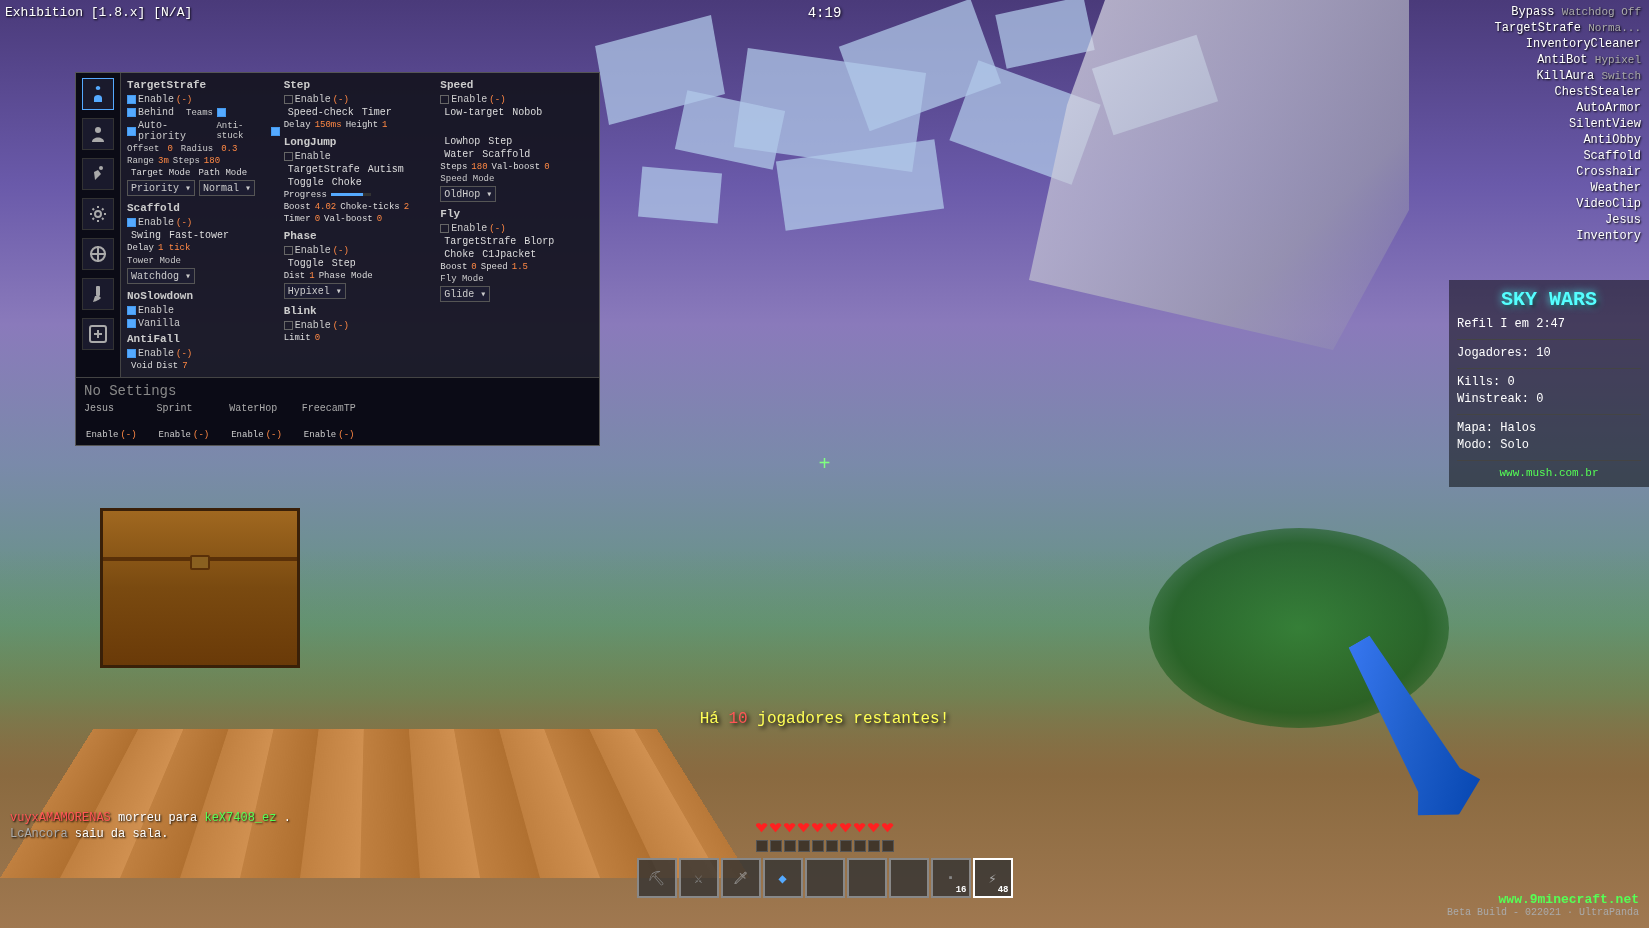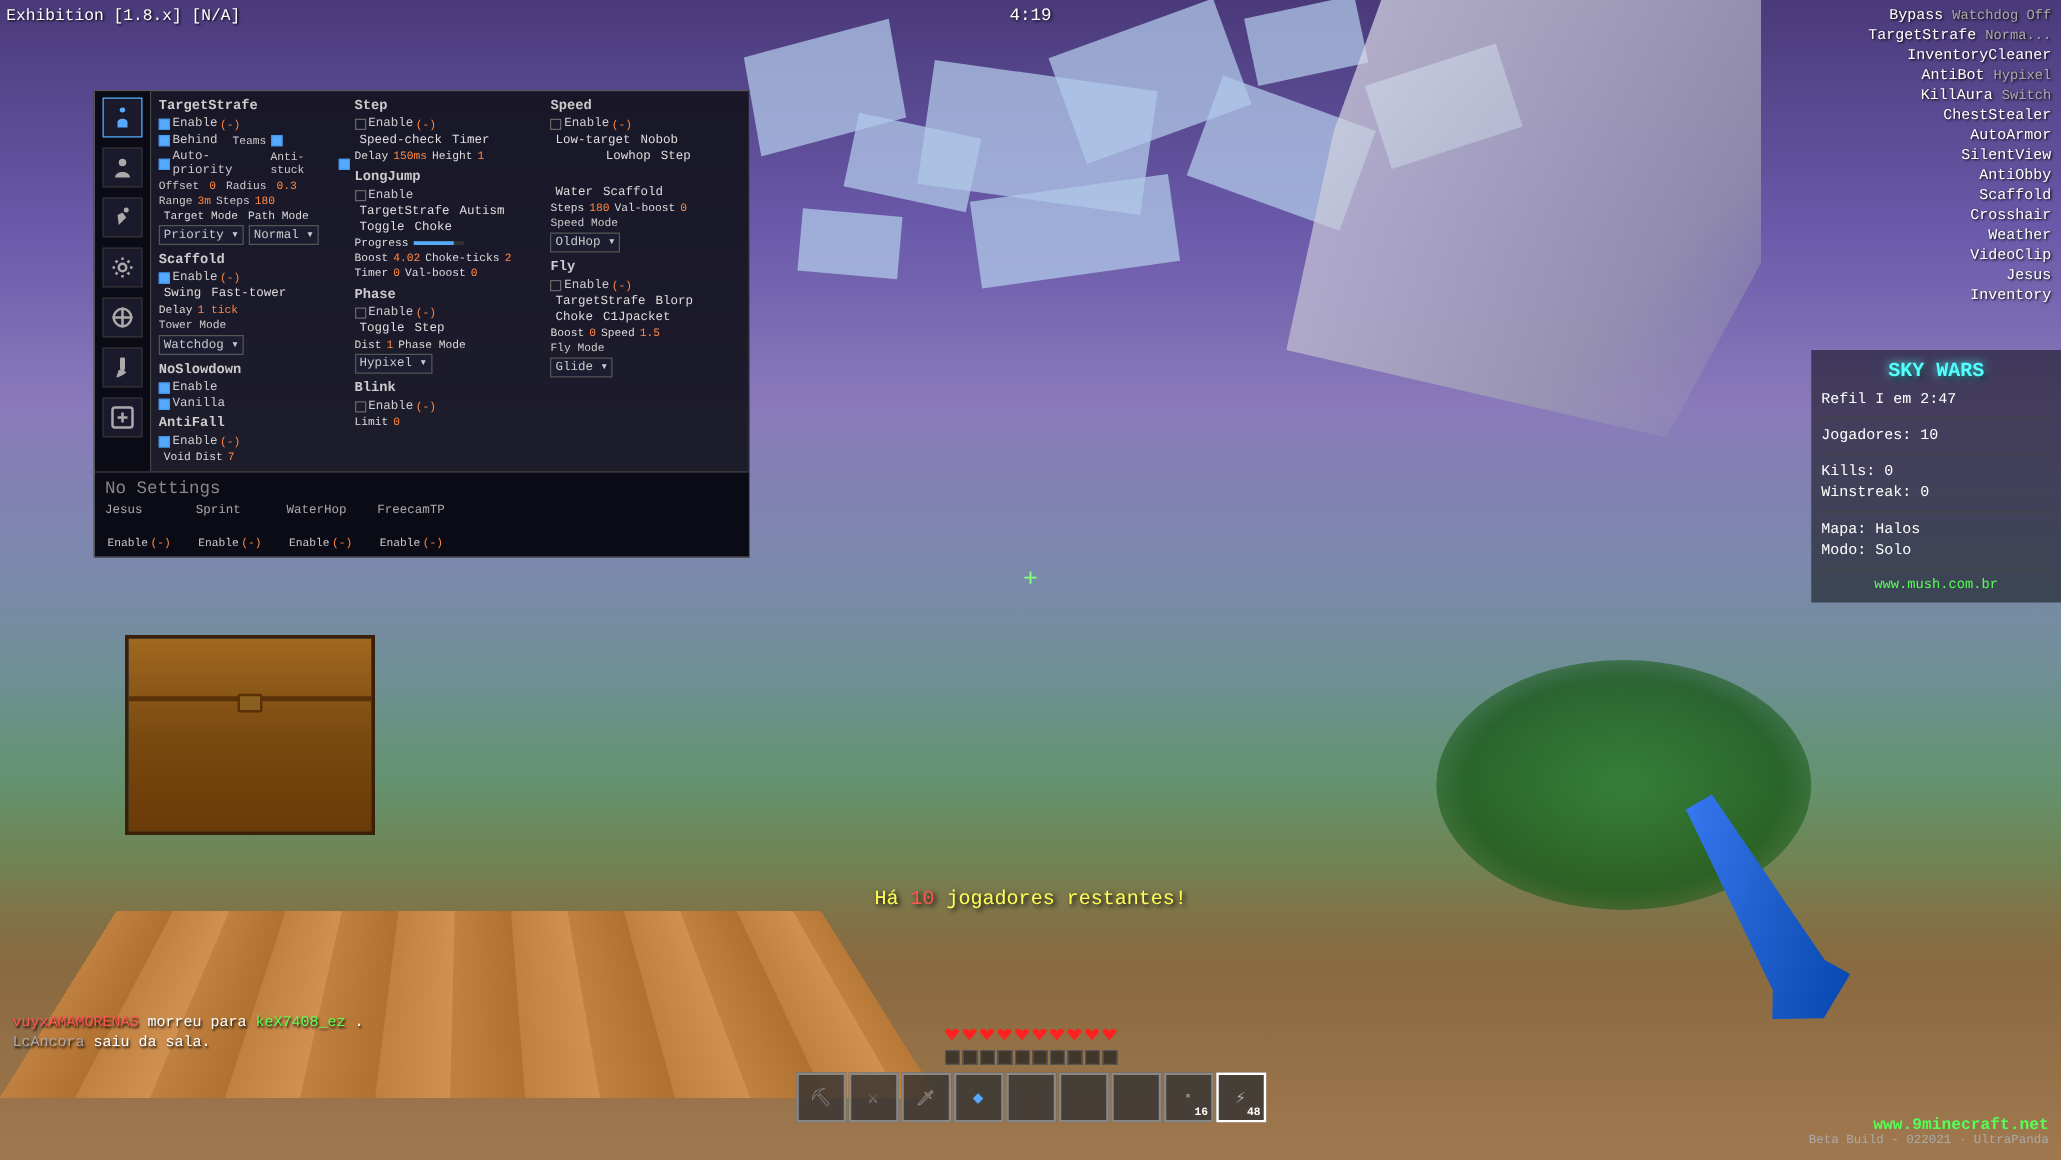--- a/index.html
+++ b/index.html
@@ -191,21 +191,21 @@
 
     #right-hud .hud-line {
       display: flex;
       justify-content: space-between;
       align-items: flex-start;
       margin-bottom: 3px;
     }
 
     #sky-wars-title {
       text-align: center;
-      font-size: 16px;
+      font-size: 20px;
       font-weight: bold;
       color: #55ffff;
       text-shadow: 0 0 8px #55ffff, 2px 2px 4px #000;
       margin-bottom: 6px;
       font-family: 'Courier New', monospace;
     }
 
     .hud-section {
       margin-bottom: 8px;
     }
@@ -902,27 +902,27 @@
 
         <div class="panel-col">
 
           
           <div class="section-title">Speed</div>
           <div class="mod-entry">
             <div class="cb"></div>
             <span class="name">Enable</span>
             <span class="val">(-)</span>
           </div>
+          <div style="display:flex;gap:4px;margin-bottom:18px;">
+            <div class="cb"></div>
+            <span class="name">Low-target</span>
+            <div class="cb"></div>
+            <span class="name">Nobob</span>
+          </div>
           <div style="display:flex;gap:4px;margin-bottom:2px;">
-            <div class="cb"></div>
-            <span class="name">Low-target</span>
-            <div class="cb"></div>
-            <span class="name">Nobob</span>
-          </div>
-          <div style="display:flex;gap:4px;margin-bottom:18px;justify-content:center;">
             <div class="cb"></div>
             <span class="name">Lowhop</span>
             <div class="cb"></div>
             <span class="name">Step</span>
           </div>
           <div style="display:flex;gap:4px;margin-bottom:2px;">
             <div class="cb"></div>
             <span class="name">Water</span>
             <div class="cb"></div>
             <span class="name">Scaffold</span>

